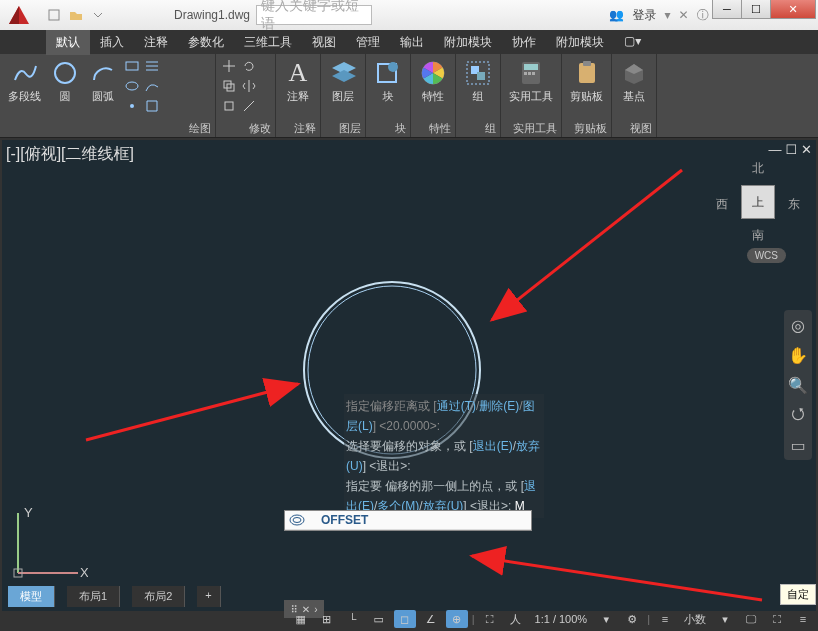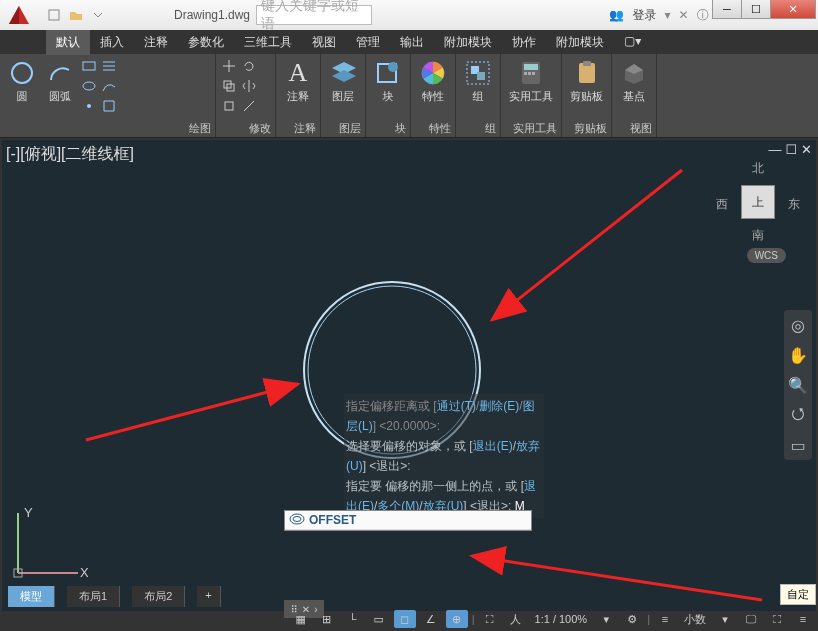--- a/index.html
+++ b/index.html
@@ -32,21 +32,21 @@
 .vcube .face{width:34px;height:34px;background:#ddd;border:1px solid #888;color:#333;display:flex;align-items:center;justify-content:center}
 .vcube .dir{position:absolute;font-size:12px}
 .wcs-badge{position:absolute;right:30px;top:108px;background:#555;color:#ccc;font-size:10px;padding:2px 8px;border-radius:8px}
 .navbar{position:absolute;right:4px;top:170px;width:28px;background:rgba(80,80,80,.5);border-radius:4px;padding:4px 0;display:flex;flex-direction:column;align-items:center;gap:8px}
 .nav-btn{width:22px;height:22px;display:flex;align-items:center;justify-content:center;cursor:pointer;color:#bbb}
 .ucs{position:absolute;left:6px;bottom:28px;width:80px;height:80px}
 .cmd-history{position:absolute;left:342px;top:254px;width:200px;color:#b8c0c4;font-size:12px;line-height:20px;background:rgba(40,50,56,.5);padding:2px}
 .cmd-history .dim{color:#888}
 .cmd-history .link{color:#6cb6e6}
 .cmd-box{position:absolute;left:282px;top:370px;width:248px;background:#fafafa;border:1px solid #888;font-size:12px;color:#333}
-.cmd-box .hdr{display:flex;gap:4px;padding:2px 4px;border-bottom:1px solid #ddd;font-weight:bold;color:#2a5a8a}
+.cmd-box .hdr{display:flex;align-items:center;gap:16px;padding:2px 4px;border-bottom:1px solid #ddd;font-weight:bold;color:#2a5a8a}
 .cmd-box .body{padding:2px 4px;line-height:18px}
 .cmd-box .opt{color:#1a5aaa}
 .cmd-box .key{color:#888}
 .cmd-handle{position:absolute;left:282px;top:460px;width:40px;height:18px;background:#555;display:flex;align-items:center;justify-content:center;color:#ccc;font-size:10px;gap:4px}
 .tabs-bottom{position:absolute;left:6px;bottom:4px;display:flex;gap:12px;font-size:11px}
 .btab{padding:3px 12px;background:#333;color:#ccc;border-right:1px solid #555;cursor:pointer}
 .btab.active{background:#6aa6d6;color:#fff}
 .btab.add{padding:3px 8px}
 .statusbar{position:absolute;right:4px;bottom:2px;height:20px;display:flex;align-items:center;gap:4px;color:#ccc;font-size:11px}
 .sbtn{width:22px;height:18px;display:flex;align-items:center;justify-content:center;cursor:pointer;border-radius:2px}
@@ -112,20 +112,28 @@
   <div class="rtab">输出</div>
   <div class="rtab">附加模块</div>
   <div class="rtab">协作</div>
   <div class="rtab">附加模块</div>
   <div class="rtab">▢▾</div>
 </div>
 
 <div class="ribbon-body">
   <div class="rgroup" style="width:216px">
     <div class="rg-items">
+      <div class="ritem">
+          <div class="ritem-icon">
+            <svg width="26" height="26">
+              <path d="M3 20 Q8 6 14 14 T24 6" fill="none" stroke="#9cf" stroke-width="2"></path>
+            </svg>
+          </div>
+          <span>多段线</span>
+        </div>
       <div class="ritem">
           <div class="ritem-icon">
             <svg width="26" height="26">
               <circle cx="13" cy="13" r="10" fill="none" stroke="#9cf" stroke-width="2"></circle>
             </svg>
           </div>
           <span>圆</span>
         </div>
       <div class="ritem">
           <div class="ritem-icon">

